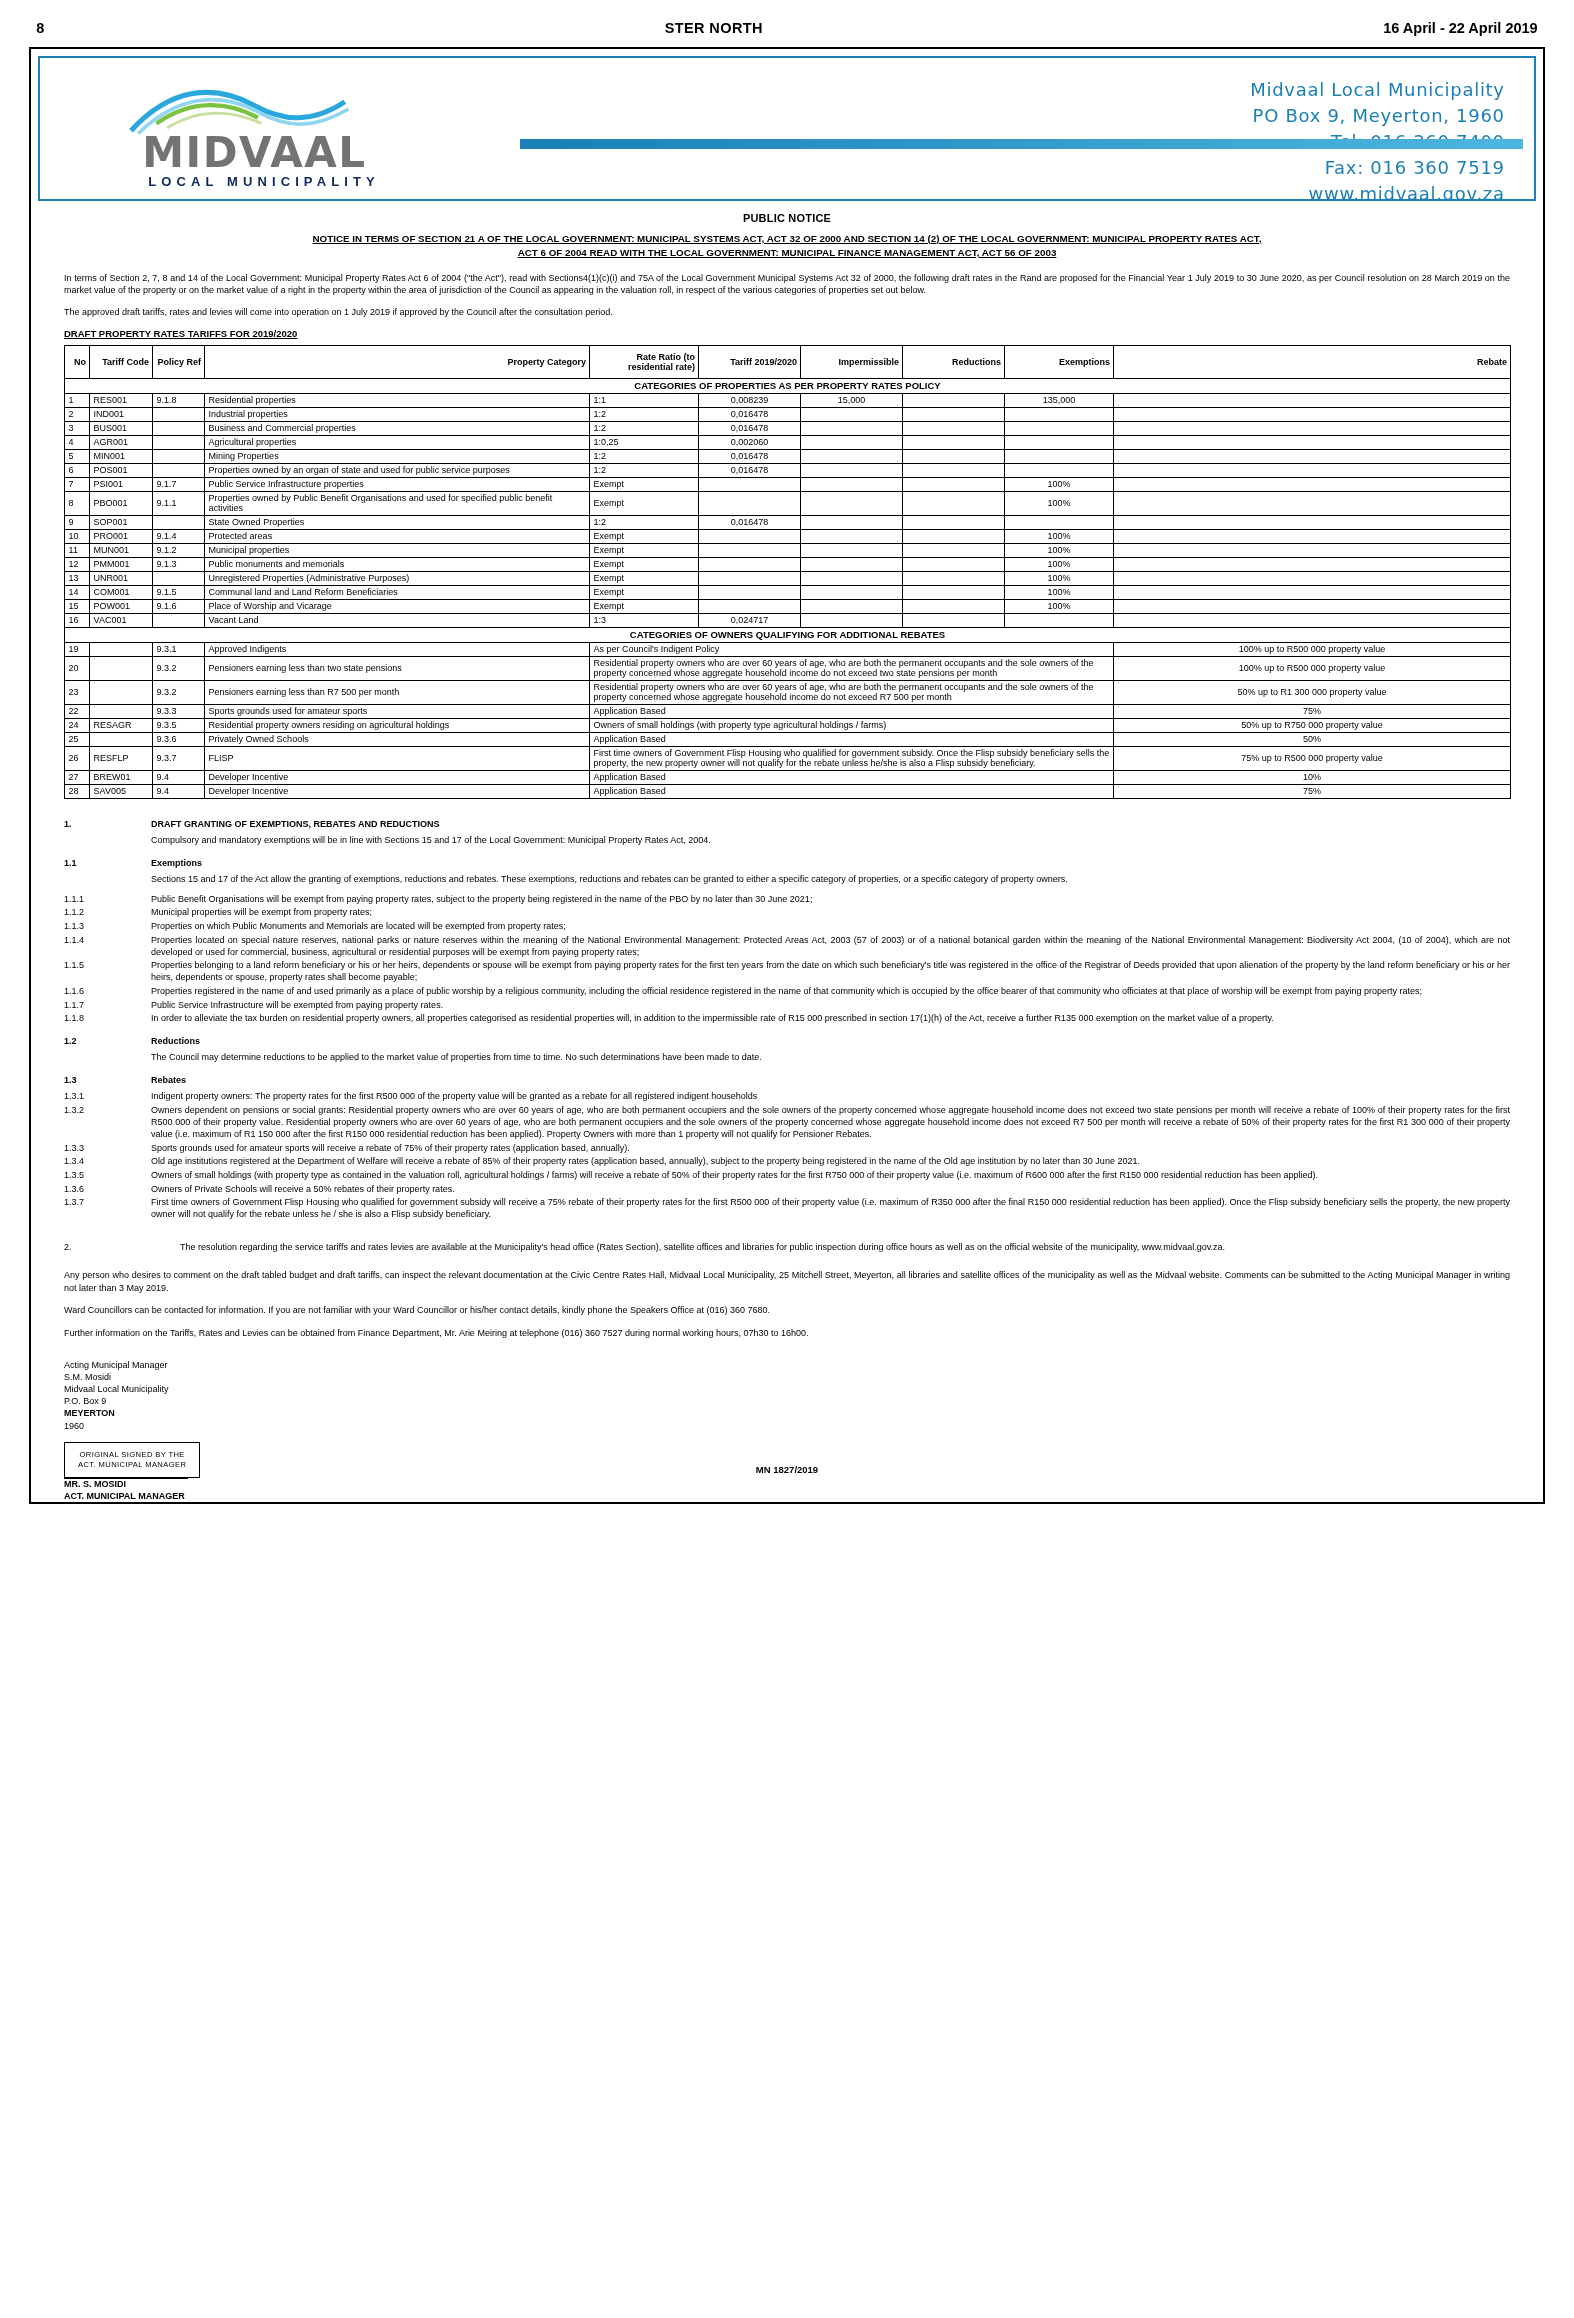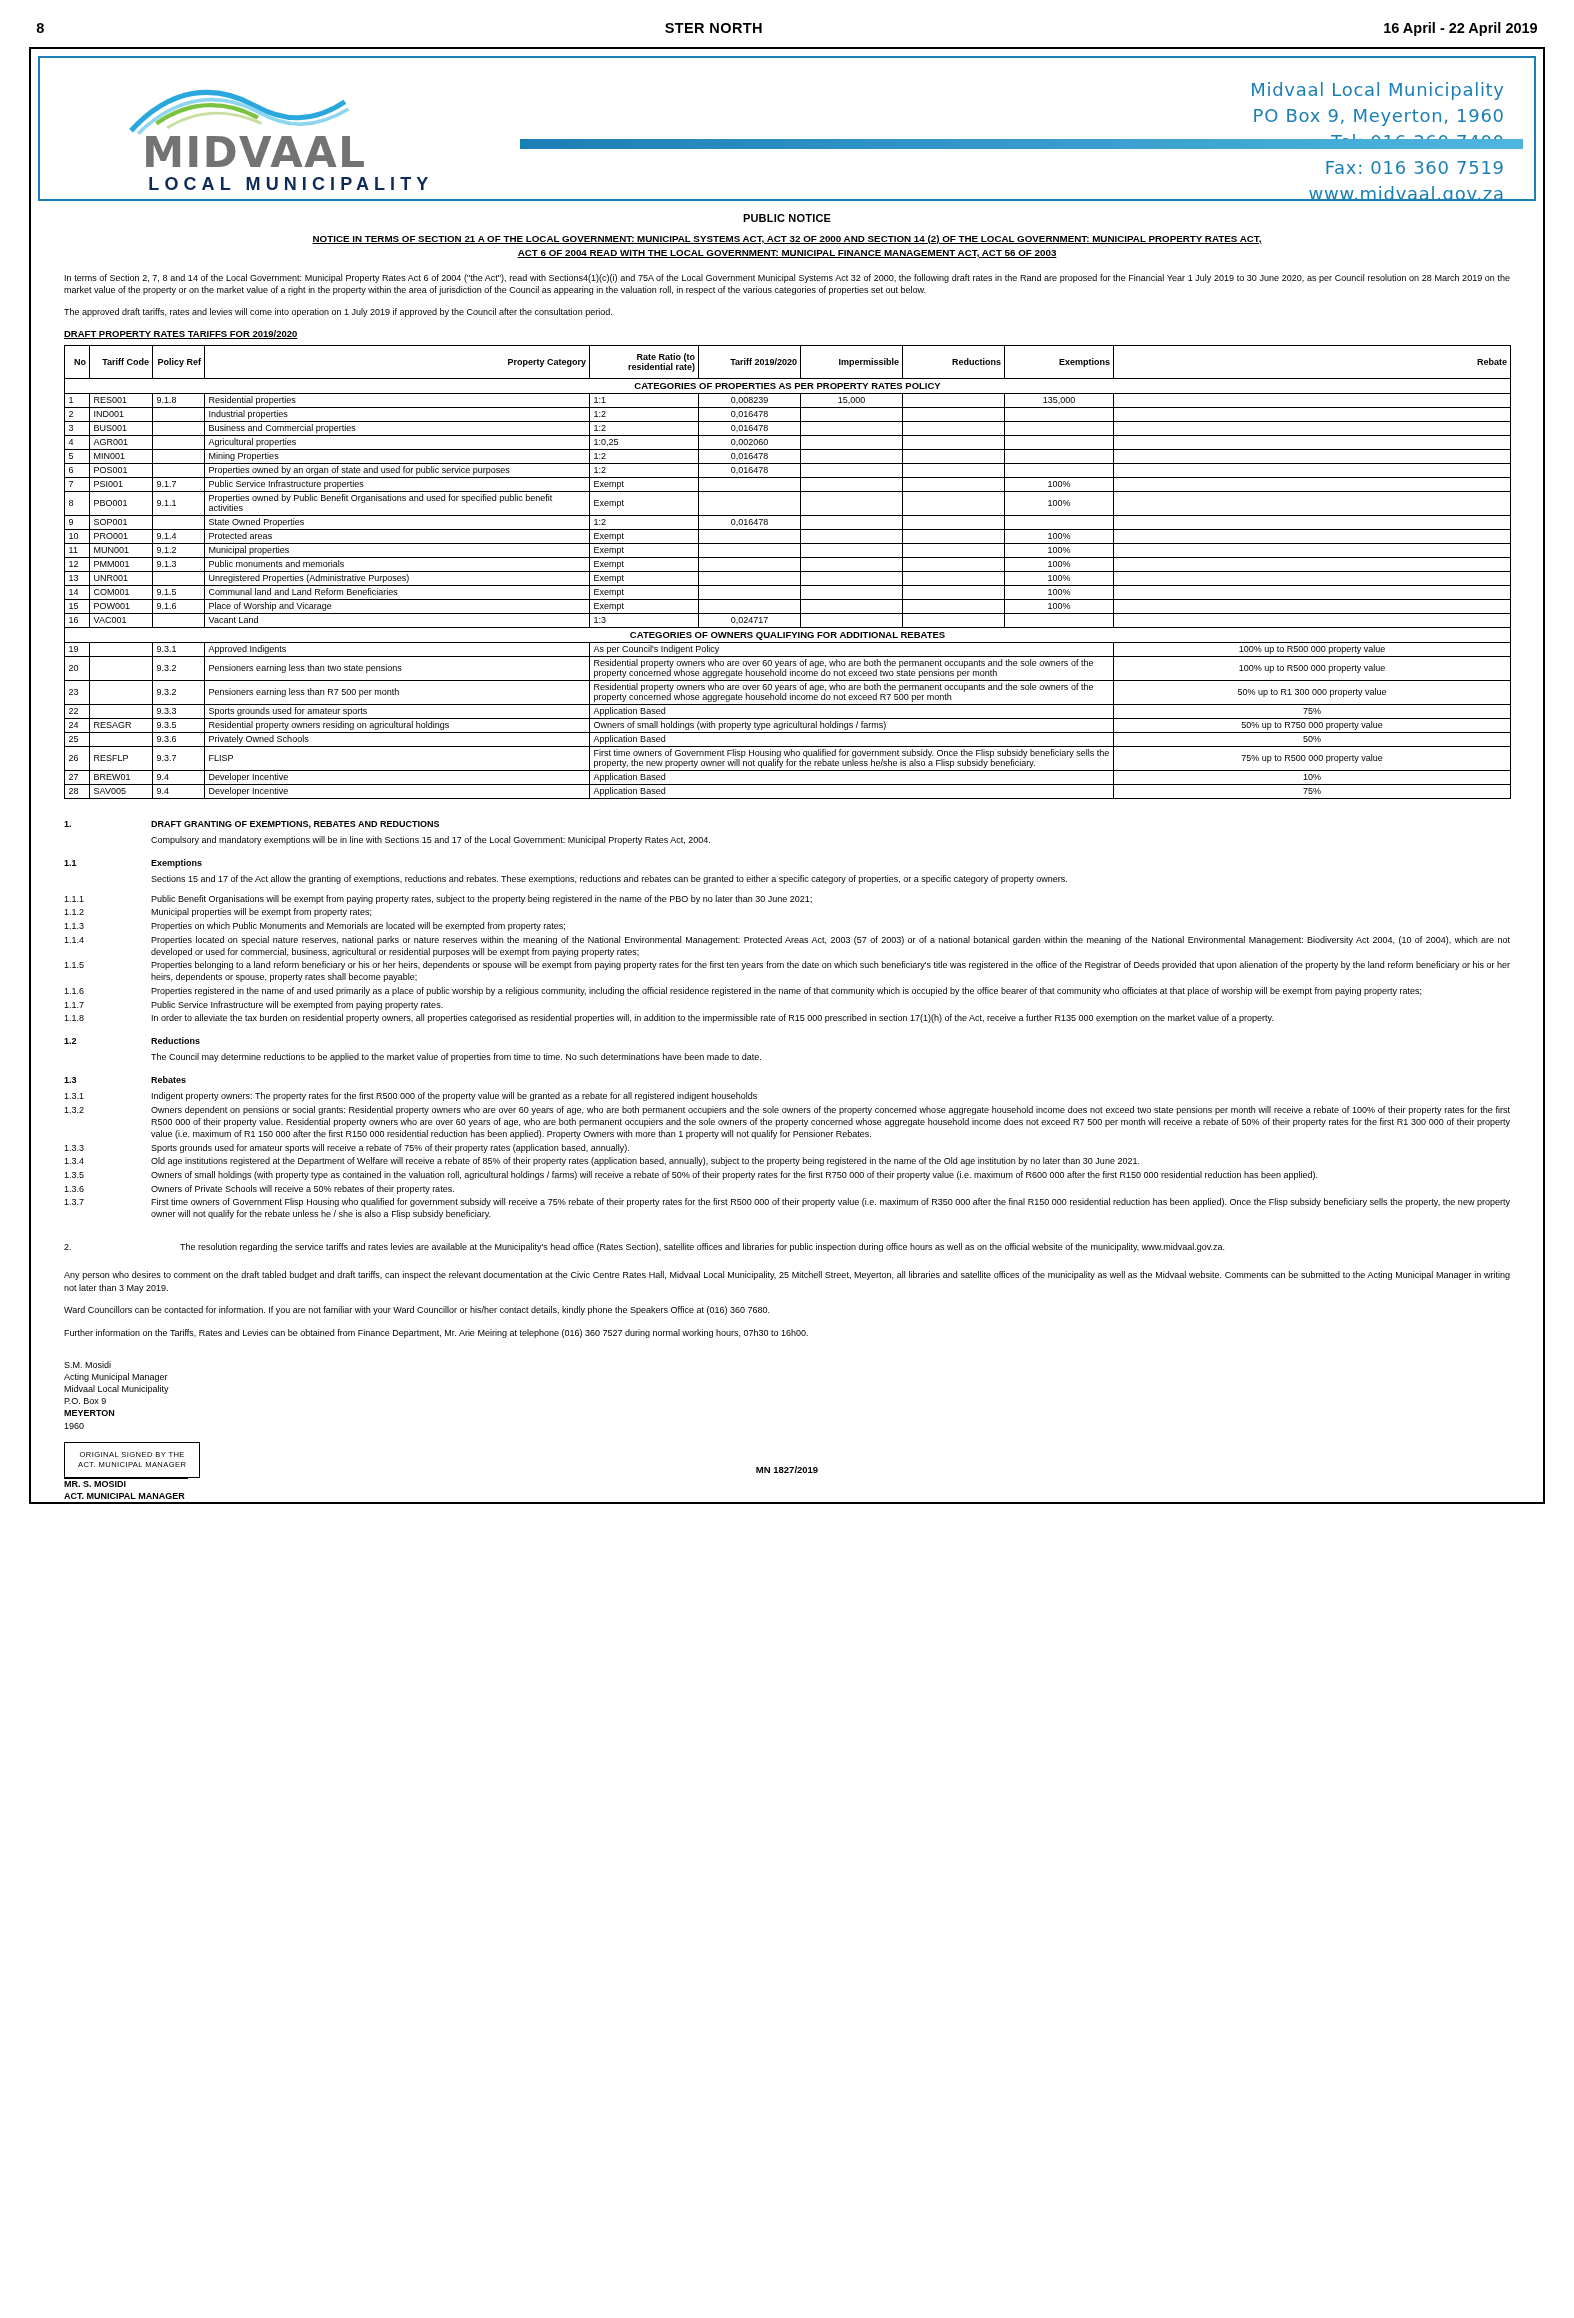--- a/index.html
+++ b/index.html
@@ -38,21 +38,21 @@
     width: 465px; position: relative; padding: 7.3px 0 0 44px;
   }
   .swoosh { position:absolute; left:87px; top:22px; width: 240px; height: 58px; }
   .logo-word {
     position:absolute; left:102px; top:70px;
     font-size: 42px; font-weight: bold; letter-spacing: 1.5px; color:#737373;
     font-family:"DejaVu Sans", sans-serif;
   }
   .logo-sub {
     position:absolute; left:108px; top:116px;
-    font-size: 18px; letter-spacing: 5.1px; color:#0e2a5a; font-weight:bold;
+    font-size: 13px; letter-spacing: 5.1px; color:#0e2a5a; font-weight:bold;
   }
   .logo-bar {
     position:absolute; left: 480px; top: 81px; width: 1003px; height: 10.2px;
     background: linear-gradient(to right,#1b7fb5,#4fb6e0);
   }
   .addr {
     margin-left:auto; text-align: right; padding: 19px 29px 0 0;
     color:#1b7fb5; font-size: 18px; line-height: 1.45;
     font-family: "DejaVu Sans", sans-serif; letter-spacing: 0.7px;
   }
@@ -534,22 +534,22 @@
       </div>
     </div>
 
     <div class="tail">
       <p>Any person who desires to comment on the draft  tabled budget and draft  tariffs, can inspect the relevant documentation at the Civic Centre Rates Hall, Midvaal Local Municipality, 25 Mitchell Street, Meyerton, all libraries and satellite offices of the municipality as well as the Midvaal website. Comments can be submitted to the Acting Municipal Manager in writing not later than 3 May 2019.</p>
       <p>Ward Councillors can be contacted for information.  If you are not familiar with your Ward Councillor or his/her contact details, kindly phone the Speakers Office at (016) 360 7680.</p>
       <p>Further information on the Tariffs, Rates and Levies can be obtained from Finance Department, Mr. Arie Meiring at telephone (016) 360 7527 during normal working hours, 07h30 to 16h00.</p>
     </div>
 
     <div class="sign">
+      <div>Acting Municipal Manager</div>
       <div>S.M.  Mosidi</div>
-      <div>Acting Municipal Manager</div>
       <div>Midvaal Local Municipality</div>
       <div>P.O. Box 9</div>
       <div class="bold">MEYERTON</div>
       <div>1960</div>
 
       <div class="stamp">
         <div>ORIGINAL SIGNED BY THE</div>
         <div>ACT. MUNICIPAL MANAGER</div>
       </div>
       <div class="mn">MN 1827/2019</div>

